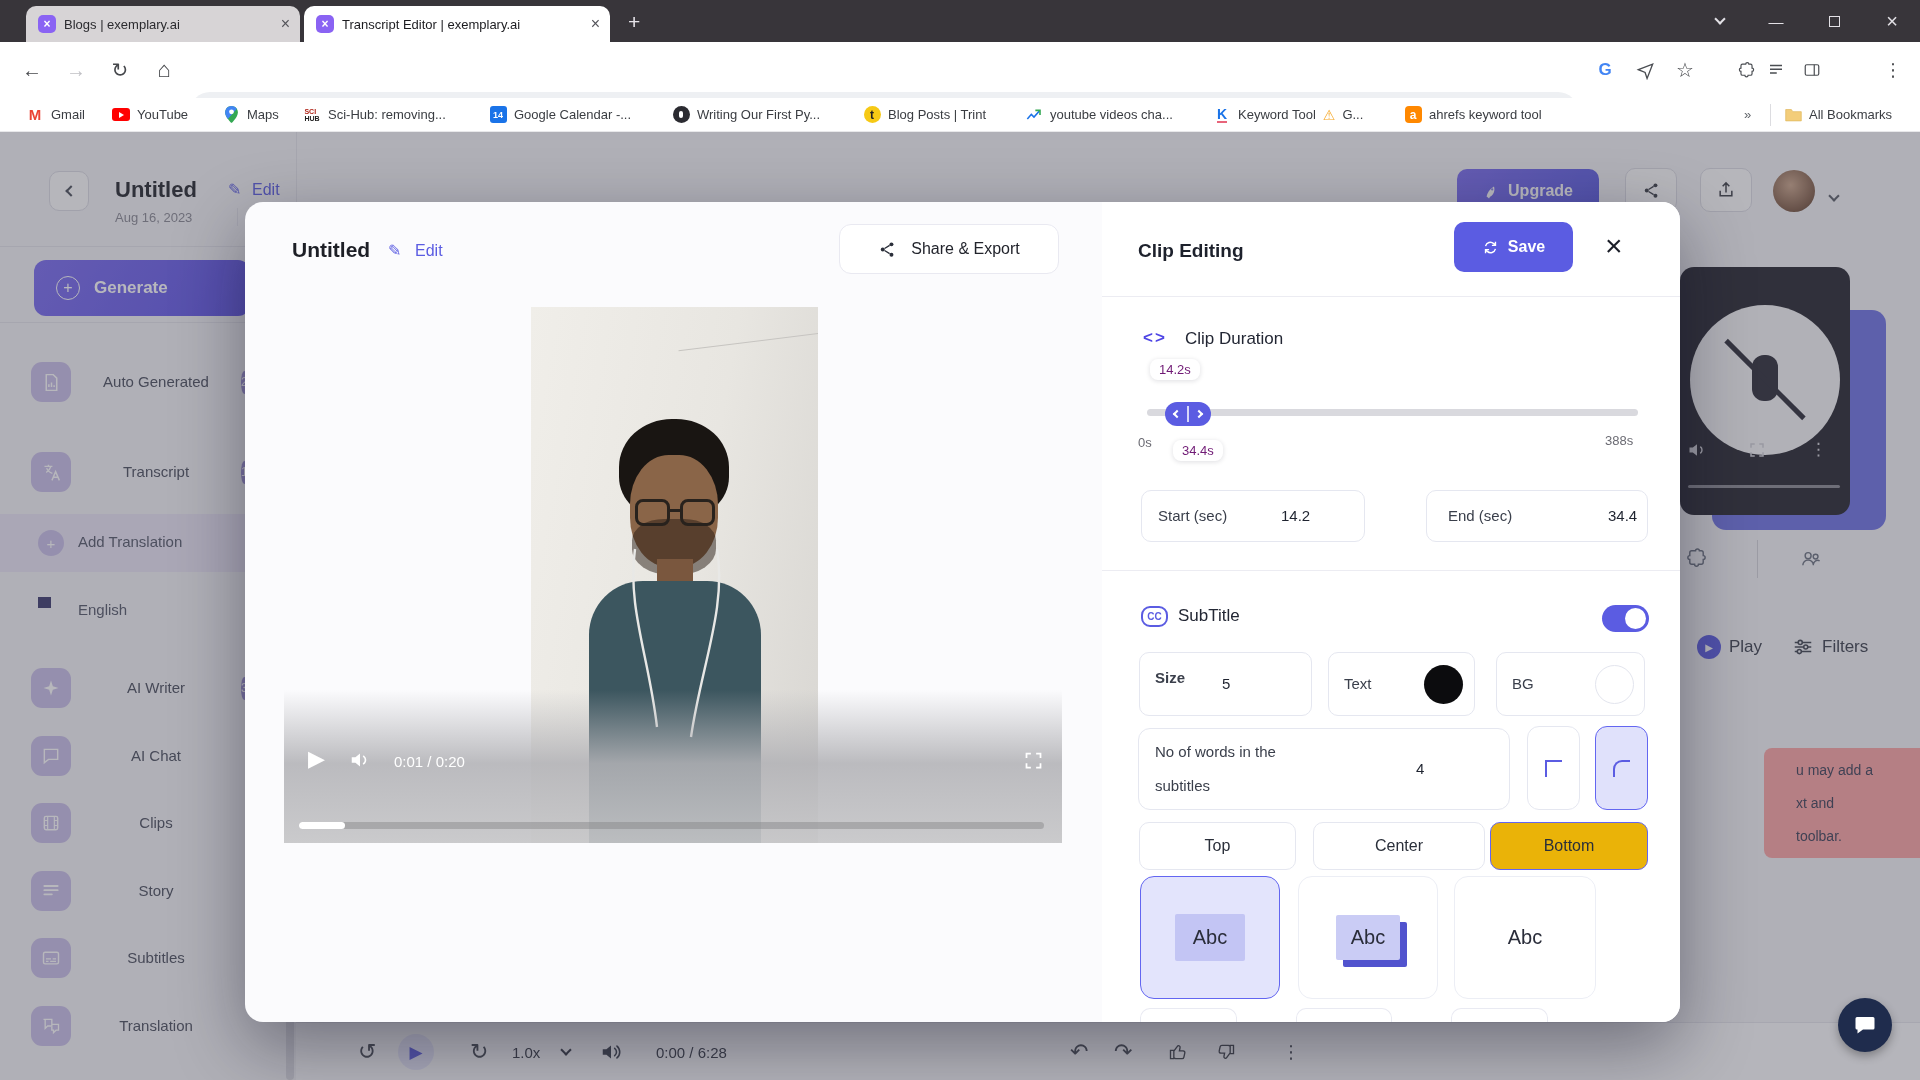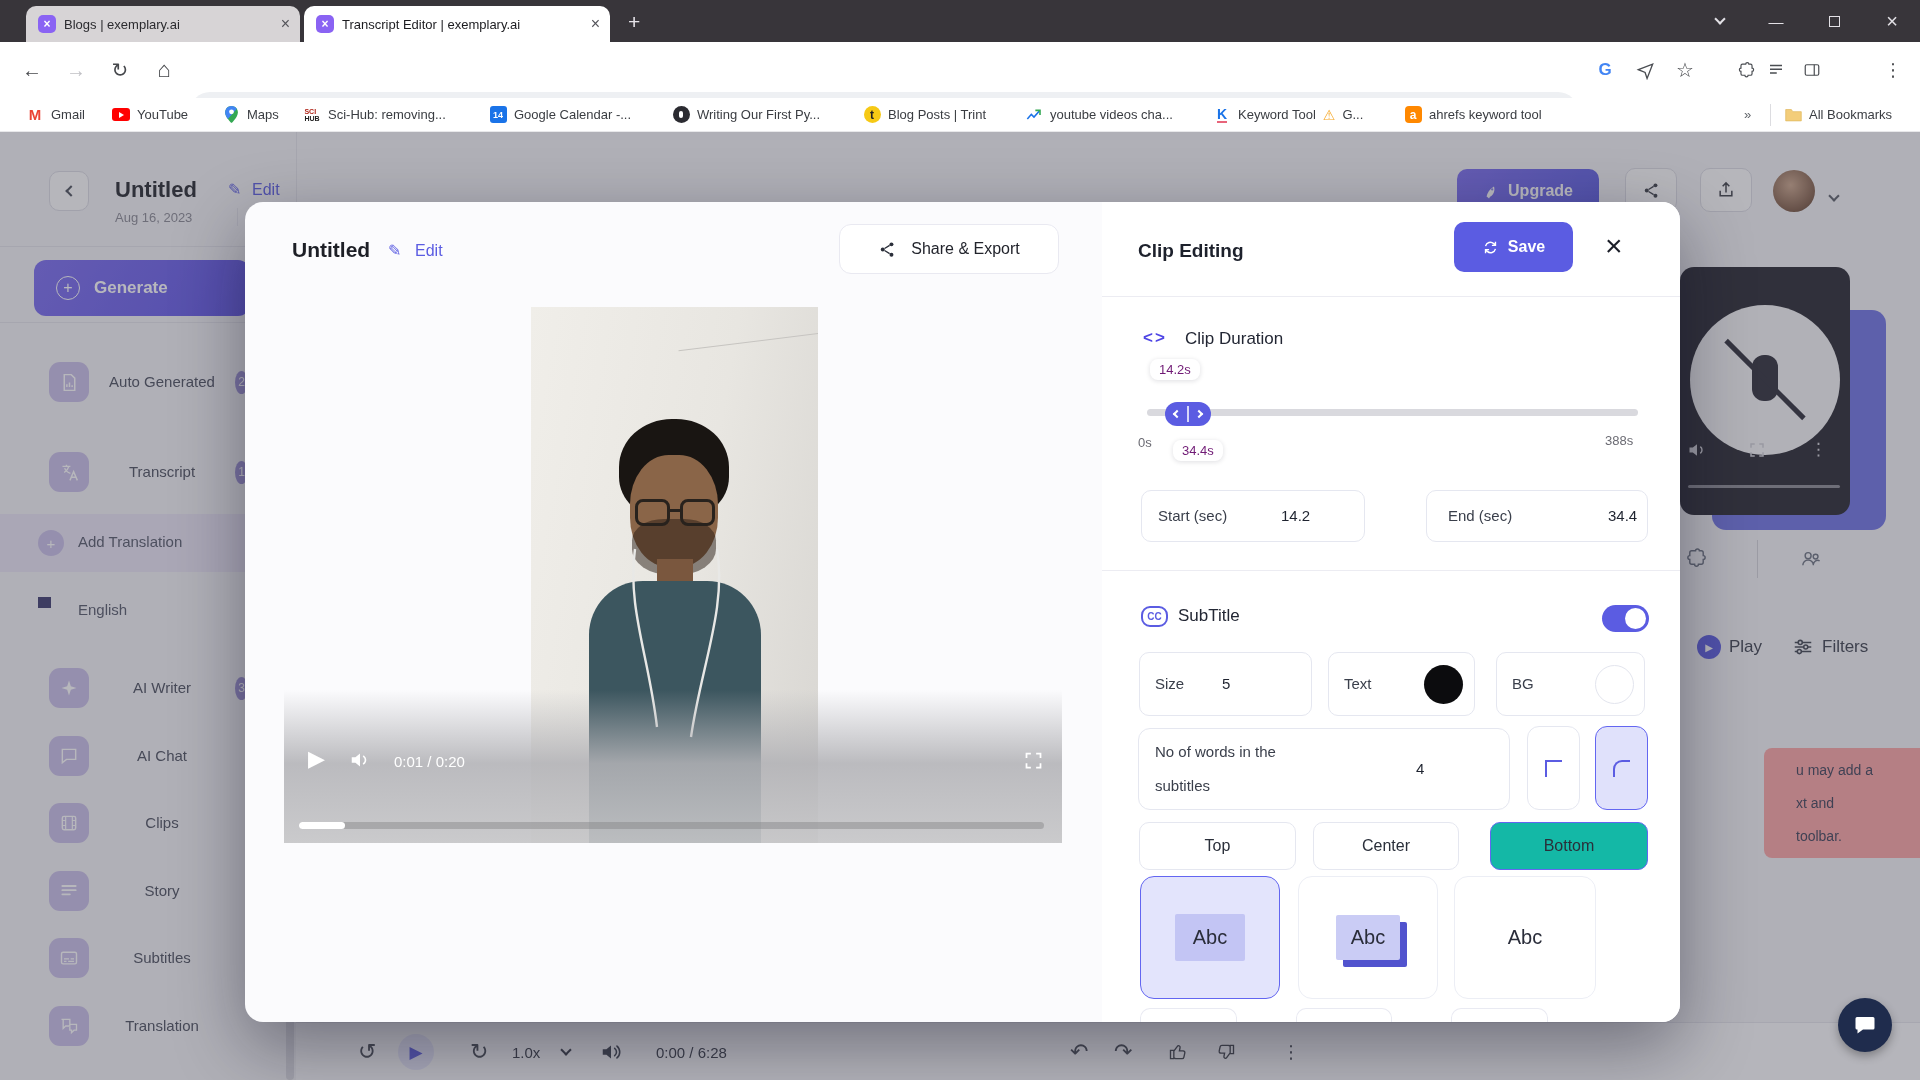--- a/index.html
+++ b/index.html
@@ -38,21 +38,21 @@
 
   .btn-outline{border:1px solid #dcdce4;border-radius:10px;background:#fdfdfe;display:flex;align-items:center;justify-content:center;}
   .upgrade{position:absolute;left:1457px;top:37px;width:142px;height:44px;border-radius:10px;
     background:linear-gradient(120deg,#7a6cf0,#5b5ce2);color:#fff;font-size:16px;font-weight:700;
     display:flex;align-items:center;justify-content:center;gap:8px;}
   .gen{position:absolute;left:34px;top:128px;width:216px;height:56px;border-radius:12px;
     background:linear-gradient(120deg,#7a6cf0,#5f55e6);color:#fff;font-weight:700;font-size:17px;
     display:flex;align-items:center;gap:14px;padding-left:22px;}
   .pluscirc{width:24px;height:24px;border:1.6px solid #fff;border-radius:50%;display:flex;align-items:center;justify-content:center;font-size:16px;font-weight:400;}
 
-  .nav-item{position:absolute;left:0;width:296px;display:flex;align-items:center;gap:12px;padding-left:31px;margin-left:18px;}
+  .nav-item{position:absolute;left:0;width:296px;display:flex;align-items:center;gap:24px;padding-left:31px;}
   .sq-ic{width:40px;height:40px;border-radius:11px;background:#c9bfe8;display:flex;align-items:center;justify-content:center;flex:0 0 40px;}
   .nav-lab{flex:0 0 122px;text-align:center;font-size:15px;color:#4b4f5e;line-height:1.35;}
   .badge{width:23px;height:23px;border-radius:50%;background:#9d92d6;color:#fff;font-size:12px;display:flex;align-items:center;justify-content:center;margin-left:auto;margin-right:66px;}
   .flagus{width:26px;height:26px;border-radius:50%;flex:0 0 26px;background:repeating-linear-gradient(#c9402f 0 3px,#fff 3px 6px);position:relative;overflow:hidden;}
   .flagus::after{content:"";position:absolute;left:0;top:0;width:13px;height:11px;background:#3c3b6e;}
 
   .transport{position:absolute;left:296px;top:890px;width:1624px;height:58px;background:#fcfcfe;border-top:1px solid #e6e6ec;}
   .t-ic{position:absolute;top:0;height:58px;display:flex;align-items:center;color:#4a4e56;font-size:22px;}
 
   .note-box{position:absolute;left:1764px;top:616px;width:188px;height:110px;border-radius:8px;background:#fca5a5;
@@ -84,21 +84,21 @@
   .fld-lab{font-size:15px;color:#3a3f4b;} .fld-val{font-size:15px;color:#1f2430;}
   .ccic{width:27px;height:21px;border:2px solid #5b5ce2;border-radius:9px;color:#5b5ce2;font-size:10px;font-weight:700;display:flex;align-items:center;justify-content:center;}
   .toggle{position:absolute;left:1357px;top:403px;width:47px;height:27px;border-radius:14px;background:#5b5ce2;}
   .toggle::after{content:"";position:absolute;right:3px;top:3px;width:21px;height:21px;border-radius:50%;background:#fff;}
   .cornbtn{position:absolute;top:524px;width:53px;height:84px;border:1px solid #e5e7f0;border-radius:12px;background:#fff;display:flex;align-items:center;justify-content:center;}
   .cornbtn.sel{background:#e0e1fb;border:1.5px solid #6366f1;}
   .corn{width:17px;height:17px;border-left:2.5px solid #5b5ce2;border-top:2.5px solid #5b5ce2;}
   .corn.round{border-top-left-radius:9px;}
   .posbtn{position:absolute;top:620px;height:48px;border:1px solid #e5e7f0;border-radius:10px;background:#fff;
     display:flex;align-items:center;justify-content:center;font-size:16px;color:#2a2f3a;}
-  .posbtn.sel{background:#14b8a6;border:1.5px solid #6366f1;}
+  .posbtn.sel{background:#eab308;border:1.5px solid #6366f1;}
   .stylecard{position:absolute;top:674px;width:140px;height:123px;border:1px solid #eceef5;border-radius:14px;background:#fff;
     display:flex;align-items:center;justify-content:center;font-size:20px;color:#2a2d3a;}
   .stylecard.sel{background:#e3e4fc;border:1.5px solid #6366f1;}
   .chip1{background:#c3c5f4;padding:12px 18px;border-radius:2px;}
   .chip2{background:#caccf5;padding:11px 15px;border-radius:2px;box-shadow:7px 7px 0 0 #5153ce;}
   .sliver{position:absolute;top:806px;height:16px;border:1px solid #e9eaf2;border-bottom:none;border-radius:10px 10px 0 0;background:#fff;}
 
   
   .video{position:absolute;left:286px;top:105px;width:287px;height:536px;overflow:hidden;
     background:linear-gradient(100deg,#f0eee9 0%,#e8e6e1 55%,#d8d6d2 100%);}
@@ -571,21 +571,21 @@
 
       <div class="hline" style="left:857px;top:368px;width:578px;background:#ececf2;"></div>
 
       <div class="a" style="left:896px;top:404px;">
           <span class="ccic">CC</span>
         </div>
       <div class="a h17" style="left:933px;top:404px;">SubTitle</div>
       <div class="toggle"></div>
 
       <div class="fld" style="left:894px;top:450px;width:173px;height:64px;">
-        <span class="fld-lab a" style="left:15px;top:22px;">Size</span>
+        <span class="fld-lab a" style="left:15px;top:16px;font-weight:bold;">Size</span>
         <span class="fld-val a" style="left:82px;top:22px;">5</span>
       </div>
       <div class="fld" style="left:1083px;top:450px;width:147px;height:64px;">
         <span class="fld-lab a" style="left:15px;top:22px;">Text</span>
         <span class="a" style="left:95px;top:12px;width:39px;height:39px;border-radius:50%;background:#0c0c0e;"></span>
       </div>
       <div class="fld" style="left:1251px;top:450px;width:149px;height:64px;">
         <span class="fld-lab a" style="left:15px;top:22px;">BG</span>
         <span class="a" style="left:98px;top:12px;width:39px;height:39px;border-radius:50%;background:#fff;border:1px solid #e3e5ee;"></span>
       </div>
@@ -596,21 +596,21 @@
         <span class="fld-val a" style="left:277px;top:31px;">4</span>
       </div>
       <div class="cornbtn" style="left:1282px;">
           <span class="corn"></span>
         </div>
       <div class="cornbtn sel" style="left:1350px;">
           <span class="corn round"></span>
         </div>
 
       <div class="posbtn" style="left:894px;width:157px;">Top</div>
-      <div class="posbtn" style="left:1068px;width:146px;">Center</div>
+      <div class="posbtn" style="left:1068px;width:172px;">Center</div>
       <div class="posbtn sel" style="left:1245px;width:158px;">Bottom</div>
 
       <div class="stylecard sel" style="left:895px;">
           <span class="chip1">Abc</span>
         </div>
       <div class="stylecard" style="left:1053px;">
           <span class="chip2">Abc</span>
         </div>
       <div class="stylecard" style="left:1209px;width:142px;">
           <span>Abc</span>

